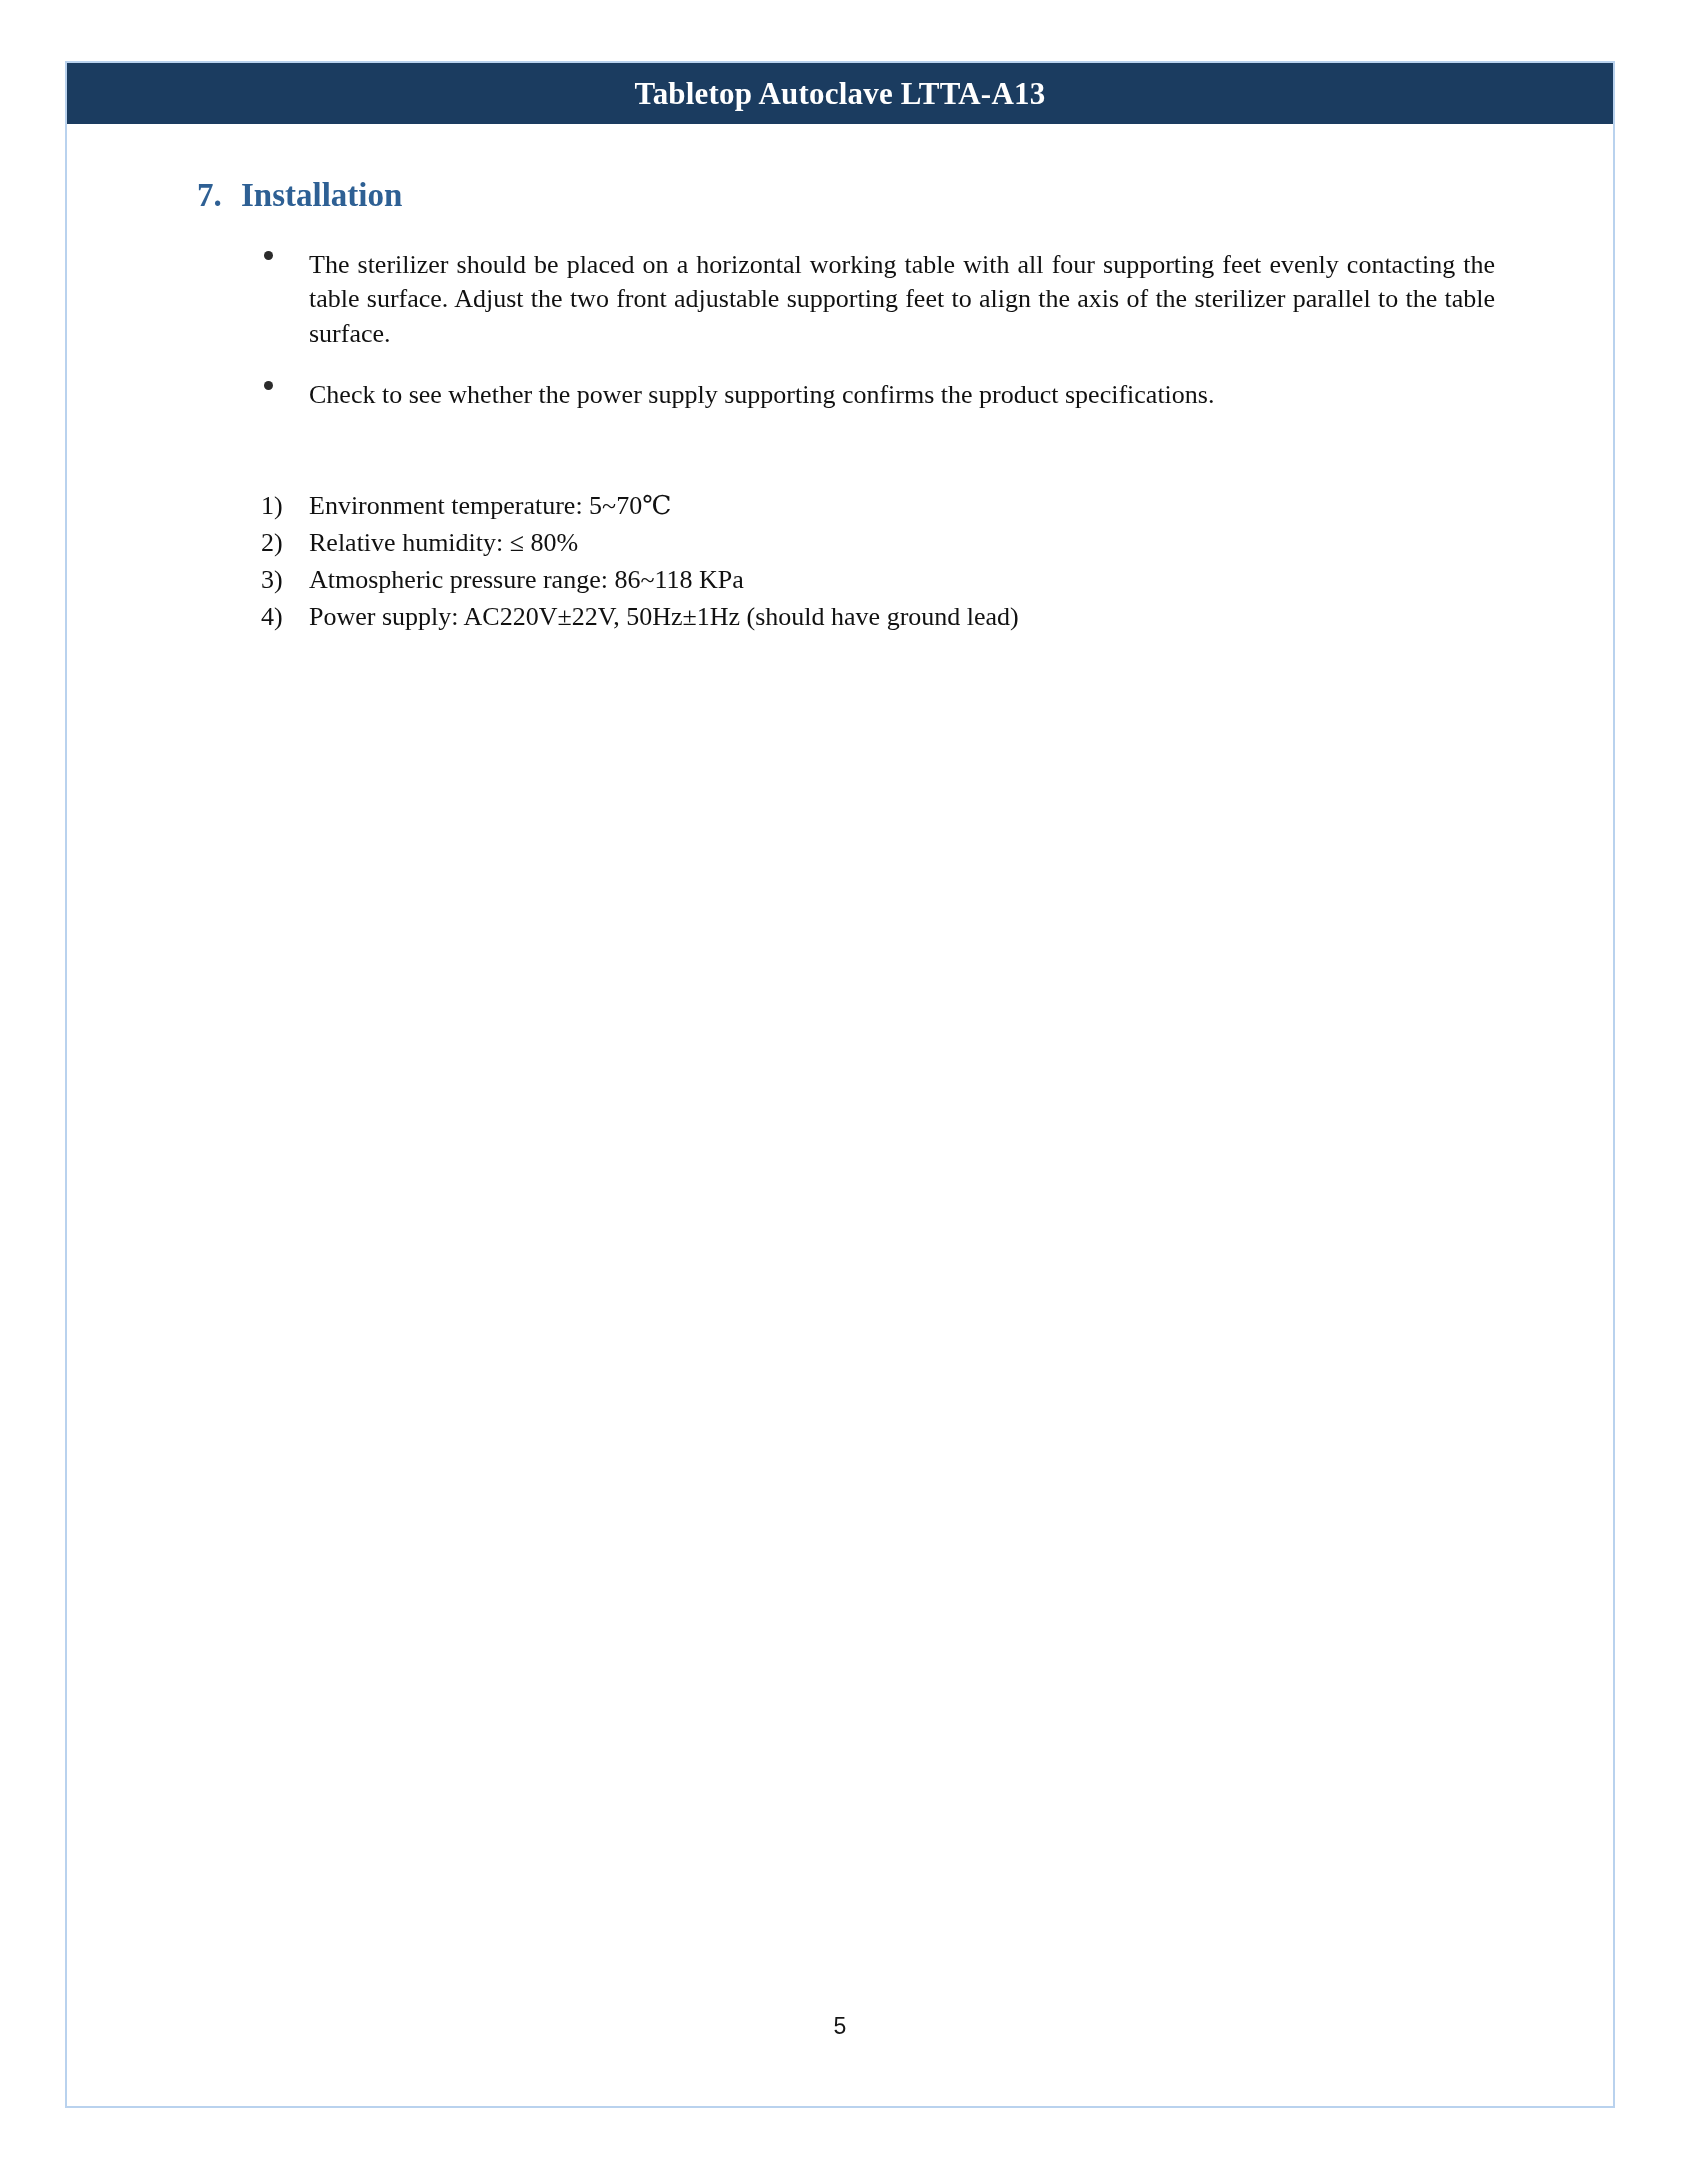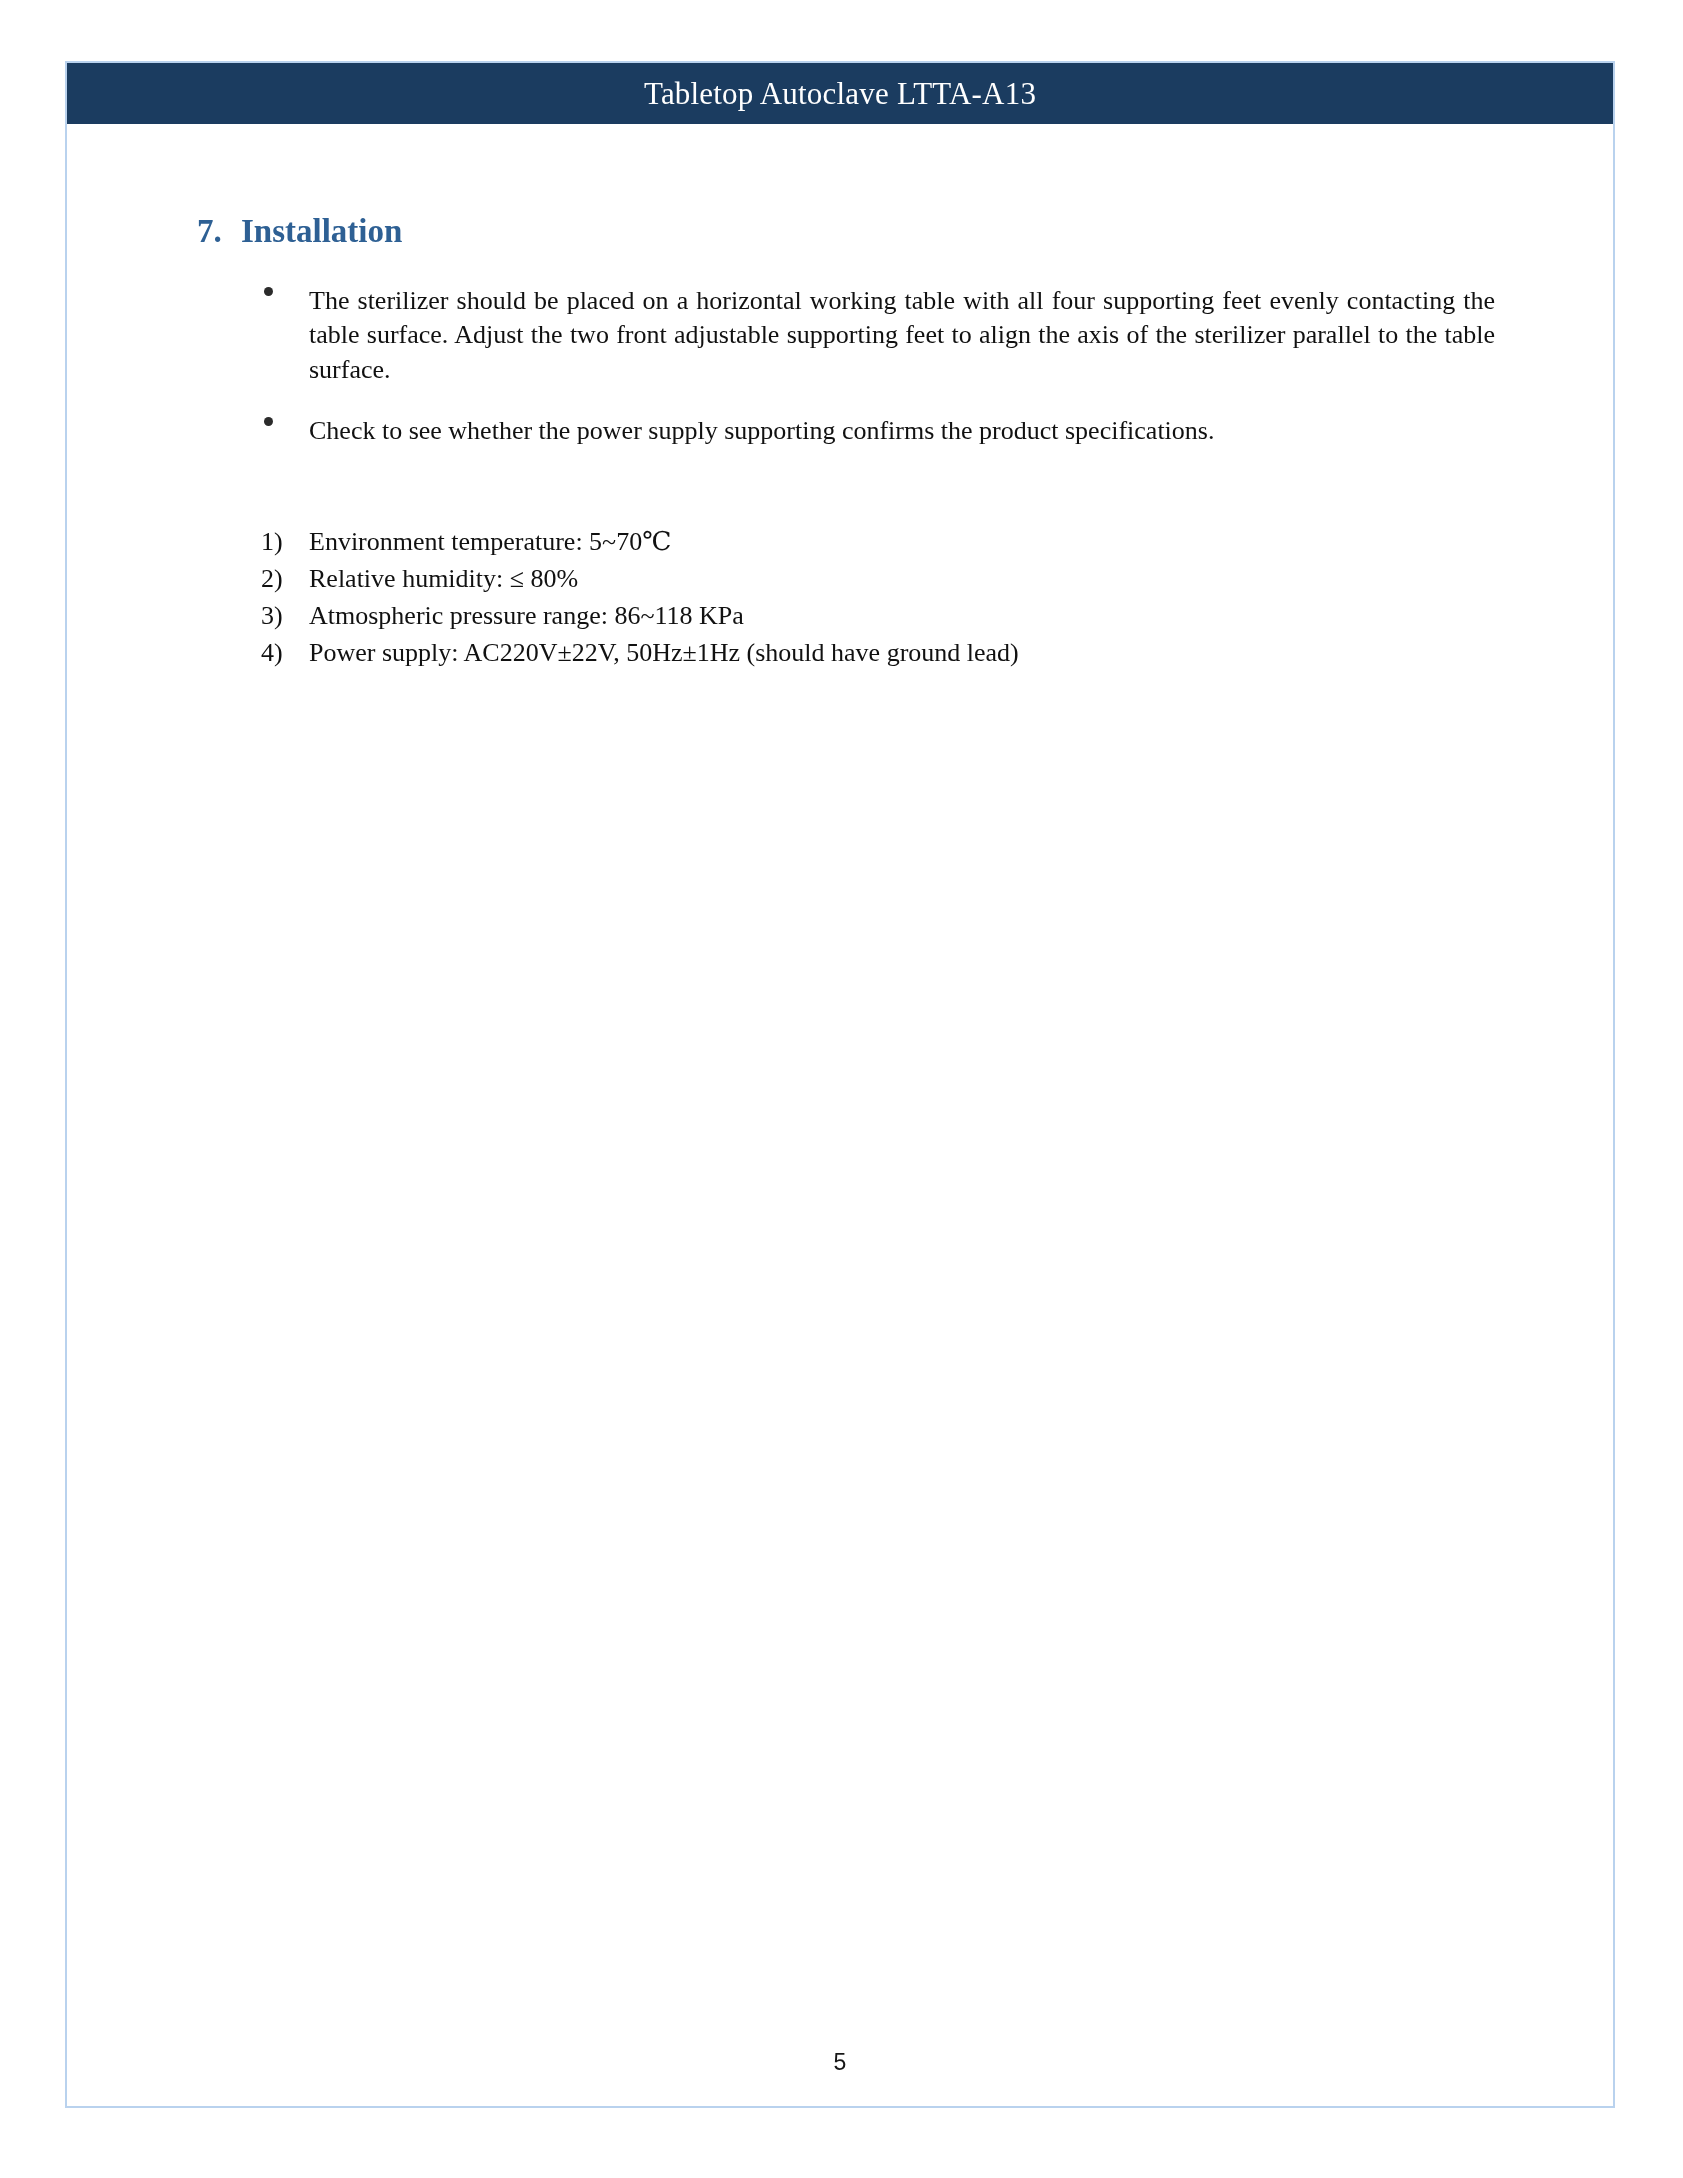--- a/index.html
+++ b/index.html
@@ -36,36 +36,35 @@
     height: 61px;
     background: #1b3c60;
     box-sizing: border-box;
     display: flex;
     align-items: center;
     justify-content: center;
   }
   .doc-header-title {
     color: #ffffff;
     font-family: "Liberation Serif", "DejaVu Serif", serif;
-    font-weight: normal;
+    font-weight: bold;
     font-size: 31px;
     letter-spacing: 0.2px;
     line-height: 1;
     white-space: nowrap;
     text-align: center;
   }
 
   
   .content {
     position: absolute;
     left: 0;
     top: 61px;
     right: 0;
     bottom: 0;
-    margin-top: 36px;
   }
 
   .section-heading {
     position: absolute;
     left: 130px;
     top: 53px;
     color: #2e6094;
     font-family: "Liberation Serif", "DejaVu Serif", serif;
     font-weight: bold;
     font-size: 33px;

